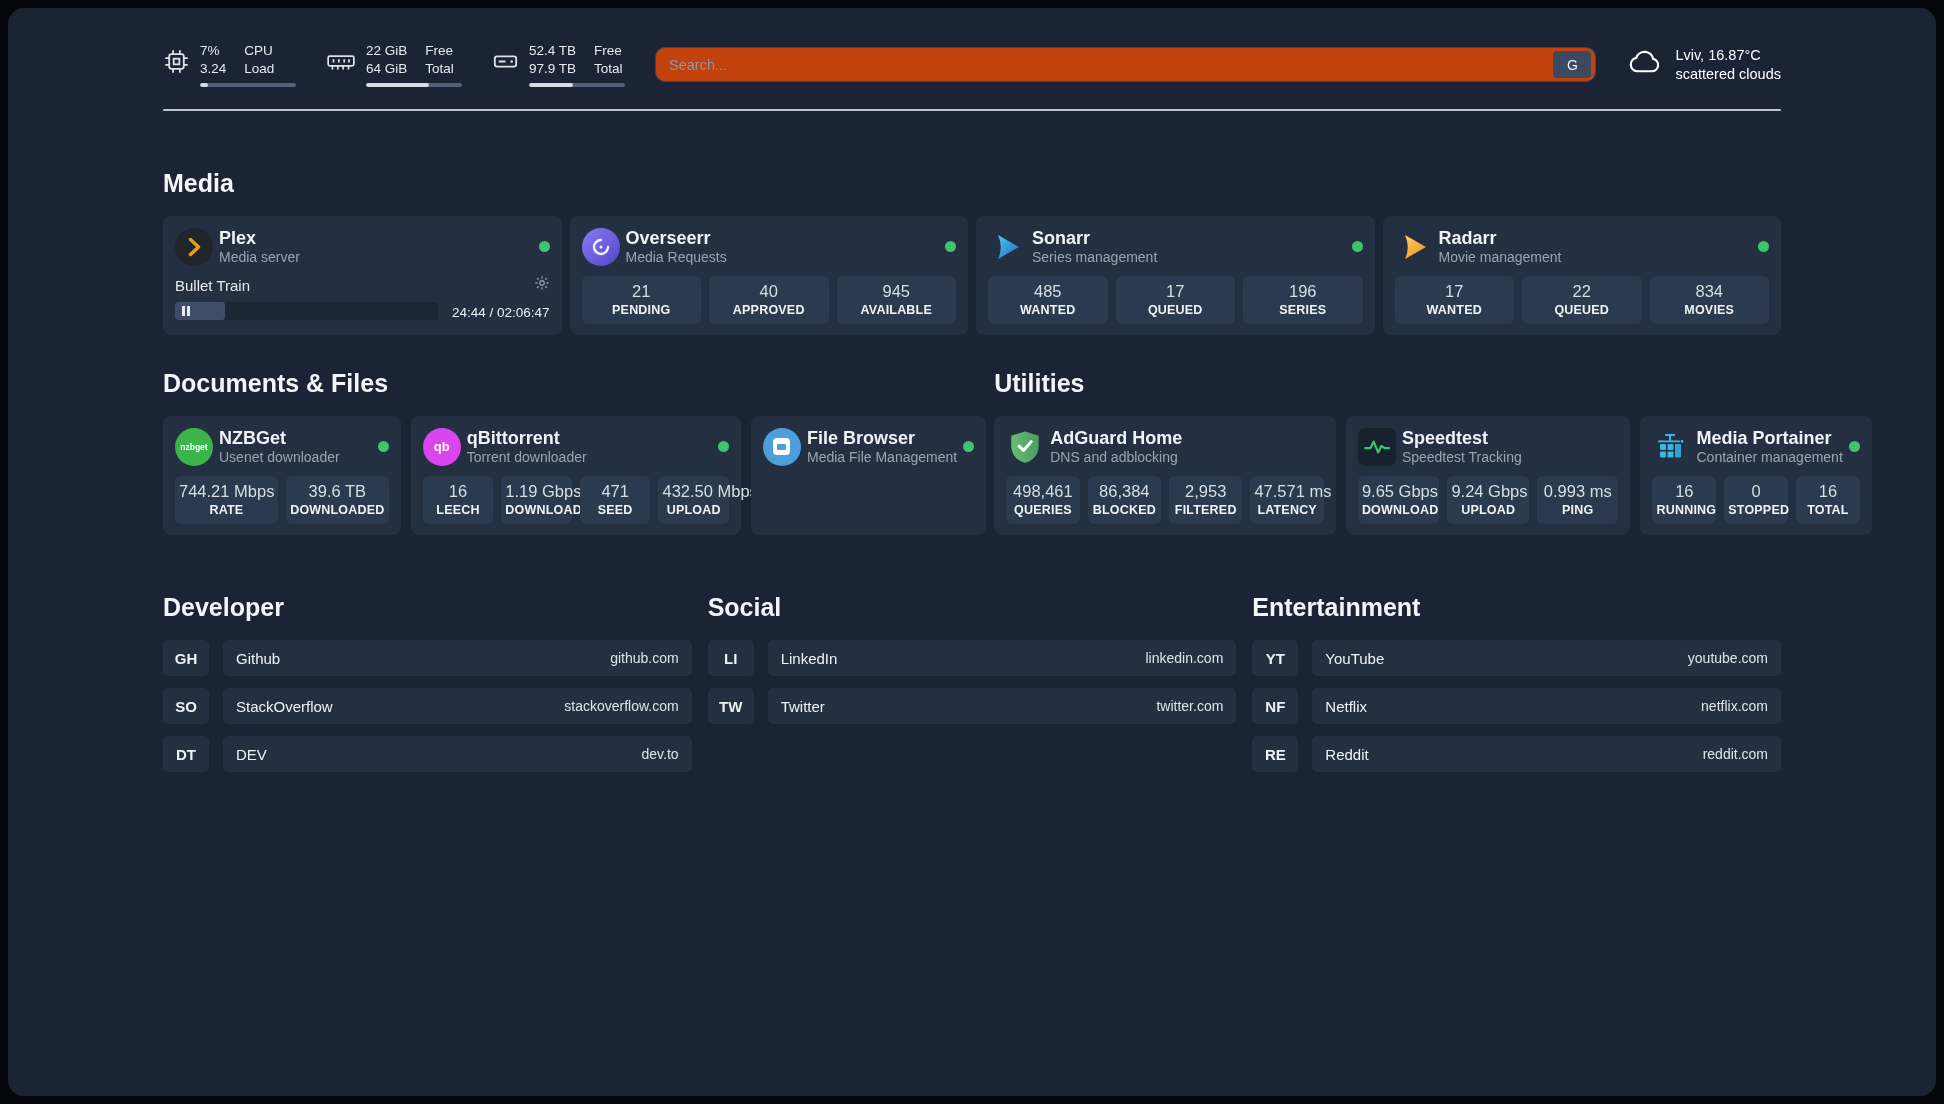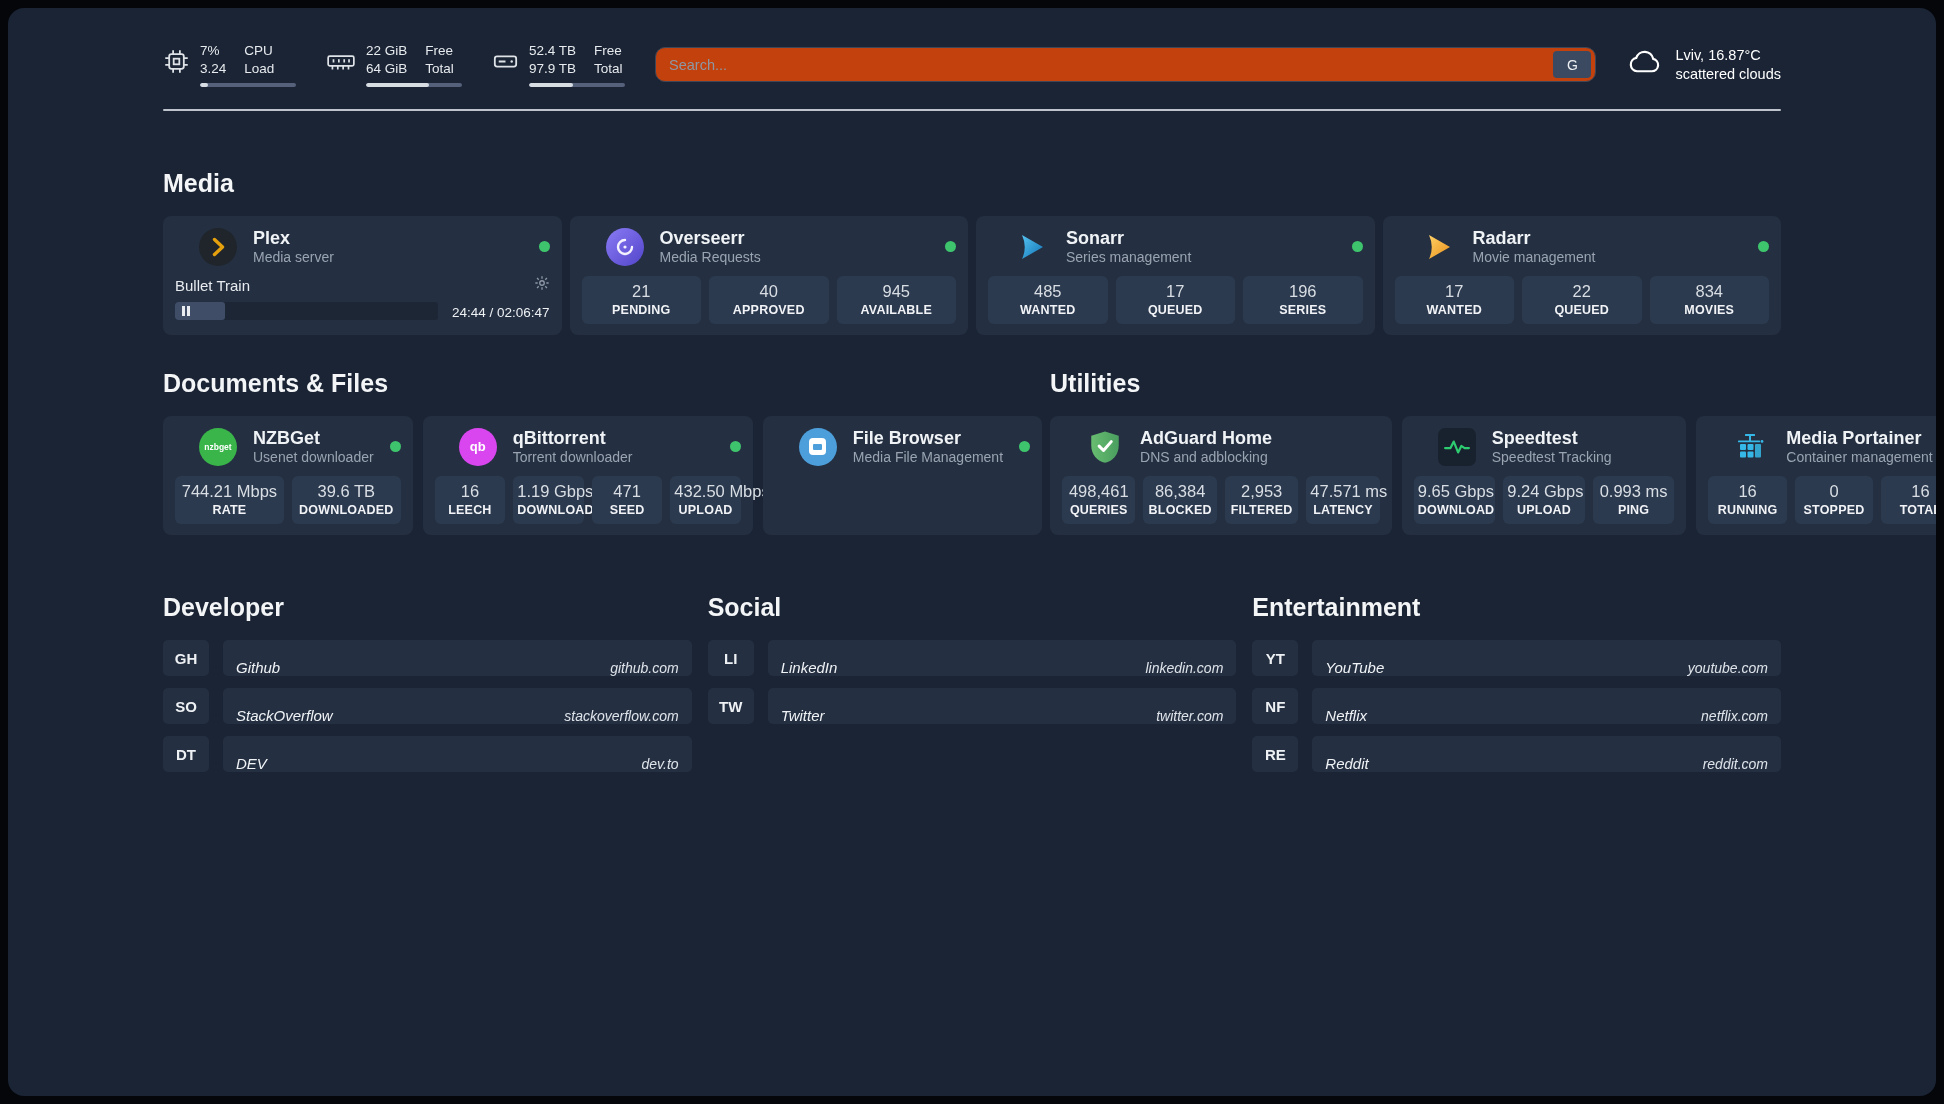--- a/index.html
+++ b/index.html
@@ -31,21 +31,21 @@
               font-size:14px;display:grid;place-items:center;cursor:pointer;font-family:inherit;}
   .weather{display:flex;gap:11px;}
   .weather-text{font-size:14.5px;line-height:19px;color:#fff;}
   .divider{height:2px;background:#dde1e7;opacity:.85;border-radius:1px;margin-top:22px;}
 
   
   .sec-title{font-size:25px;font-weight:600;color:#f3f5f7;margin:0 0 18px;}
   .media-section{margin-top:58px;}
   .media-grid{display:grid;grid-template-columns:repeat(4,1fr);gap:8px;}
   .card{background:var(--card-bg);border-radius:8px;padding:11px 12px;}
-  .card-head{display:flex;align-items:center;gap:16px;margin-left:24px;}
+  .card-head{display:flex;align-items:center;gap:6px;}
   .app-icon{width:38px;height:38px;border-radius:50%;display:grid;place-items:center;flex:none;}
   .head-text{flex:1;min-width:0;}
   .app-name{font-size:18px;font-weight:600;color:#f0f3f6;line-height:22px;white-space:nowrap;}
   .app-sub{font-size:14px;color:var(--muted);line-height:17px;white-space:nowrap;}
   .status-dot{width:11px;height:11px;border-radius:50%;background:var(--status-green);flex:none;}
   .tiles{display:flex;gap:8px;margin-top:10px;}
   .tile{flex:1;background:var(--tile-bg);border-radius:6px;padding:5px 4px;text-align:center;min-width:0;}
   .tile-value{font-size:16.5px;color:#d9dee4;line-height:21px;white-space:nowrap;}
   .tile-label{font-size:12.5px;font-weight:700;color:#f1f3f6;line-height:17px;letter-spacing:.2px;}
 
@@ -60,22 +60,22 @@
   .np-time{font-size:13.5px;color:#eef1f4;font-weight:500;white-space:nowrap;}
 
   .columns{display:grid;grid-template-columns:1fr 1fr;gap:8px;margin-top:34px;}
   .col-stack{display:flex;flex-direction:row;gap:10px;}
 
   
   .bookmarks{display:grid;grid-template-columns:repeat(3,1fr);gap:16px;margin-top:58px;}
   .bm-row{display:flex;gap:14px;margin-bottom:12px;height:36px;cursor:pointer;}
   .bm-badge{width:46px;background:var(--card-bg);border-radius:5px;display:grid;place-items:center;
             font-size:15px;font-weight:600;color:#eef1f4;flex:none;}
-  .bm-link{flex:1;background:var(--card-bg);border-radius:5px;display:flex;align-items:flex-end;
-           justify-content:space-between;padding:0 13px;min-width:0;font-style:italic;}
+  .bm-link{flex:1;background:var(--card-bg);border-radius:5px;display:flex;align-items:center;
+           justify-content:space-between;padding:0 13px;min-width:0;}
   .bm-name{font-size:15px;color:#f0f3f6;}
   .bm-url{font-size:14px;color:#dfe4ea;}
 </style>
 </head>
 <body>
 
 <div class="page">
   <div class="content">
 
     <header class="topbar">

